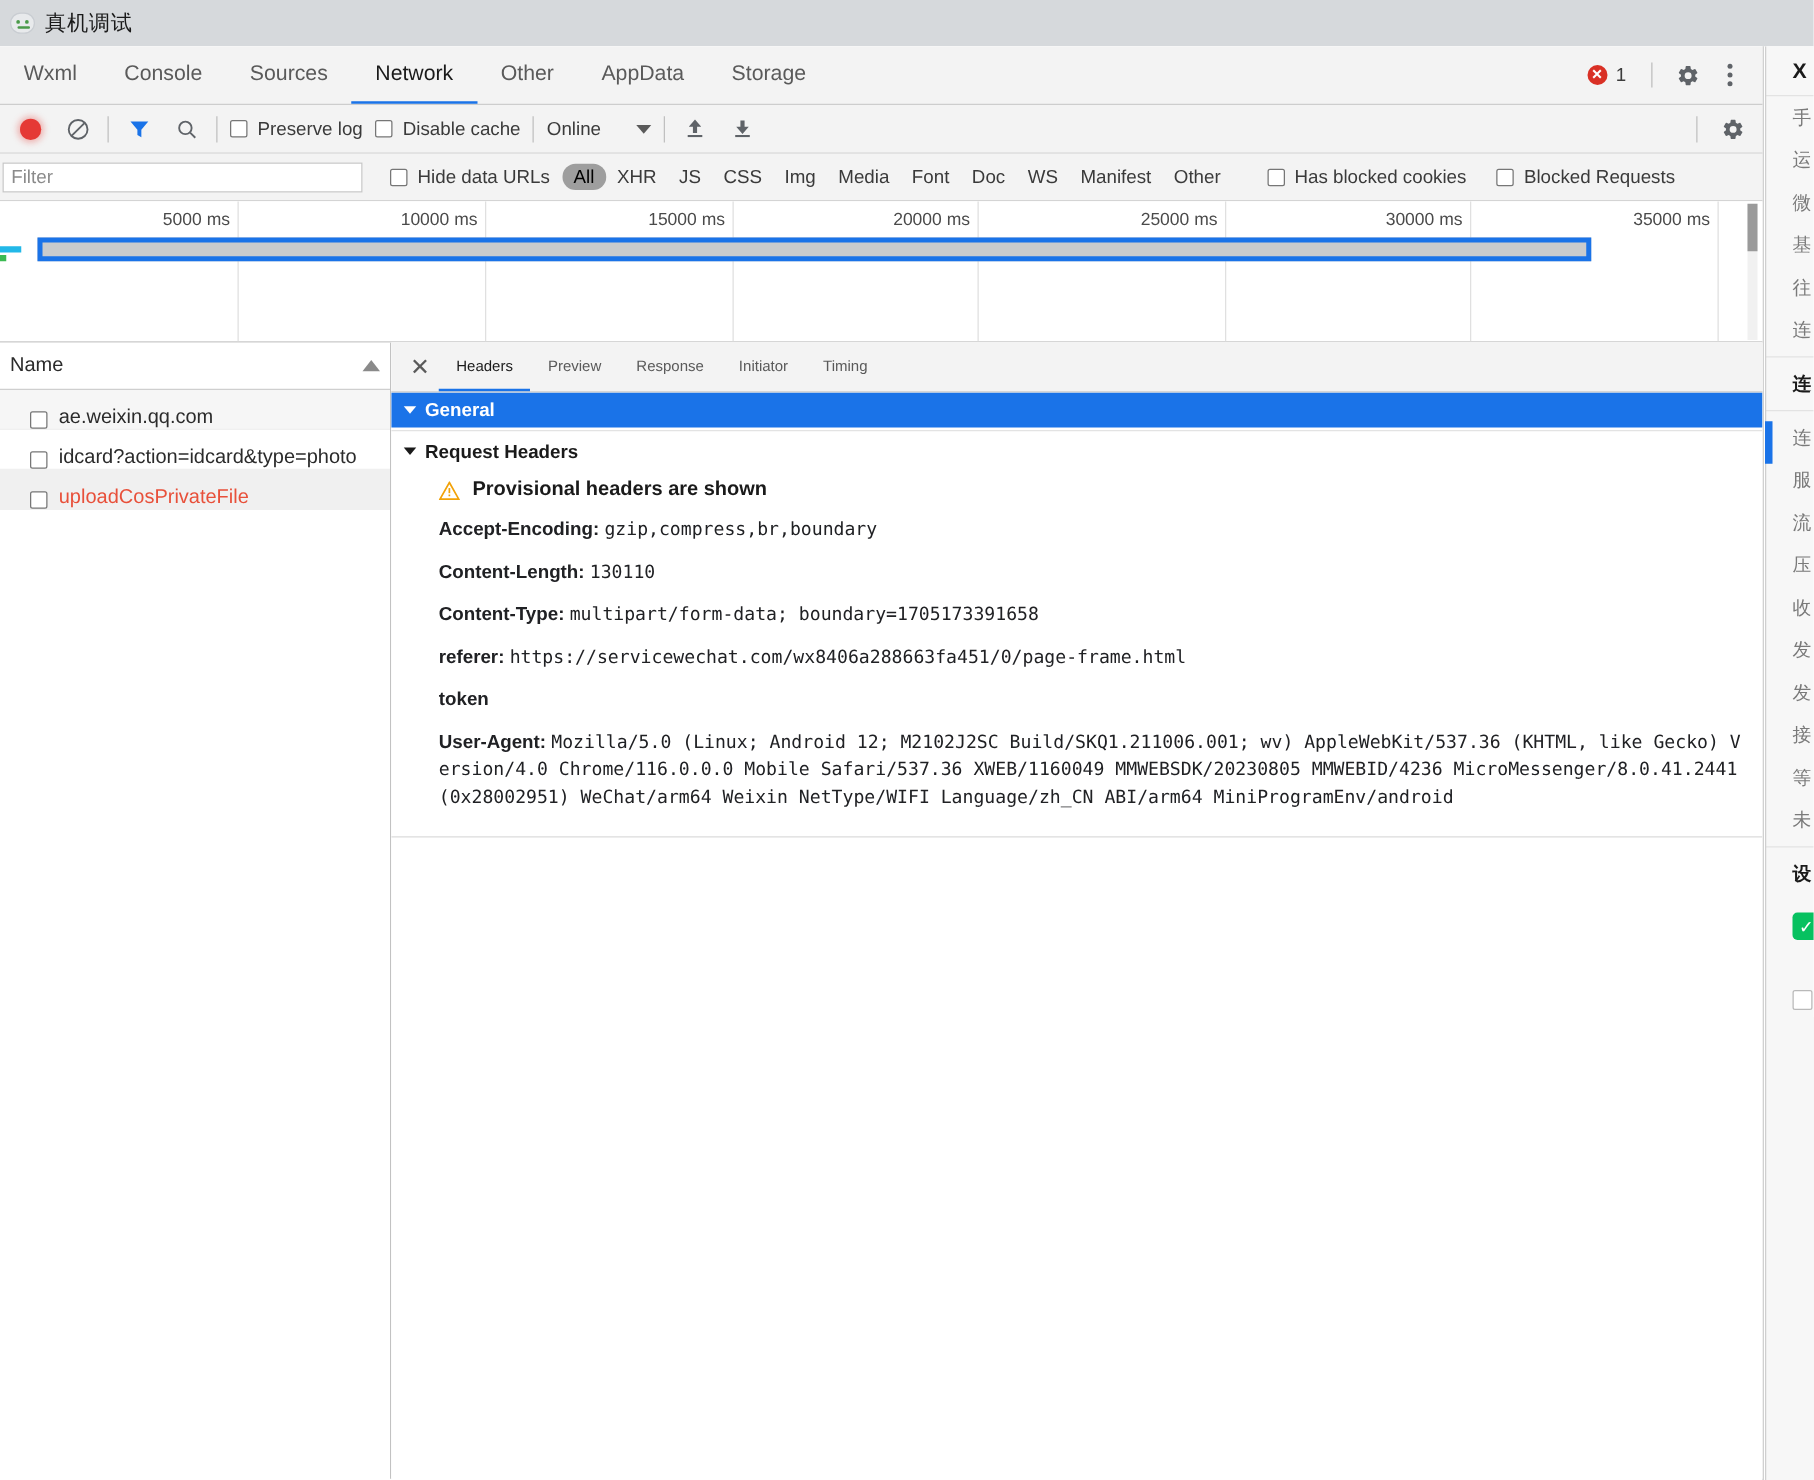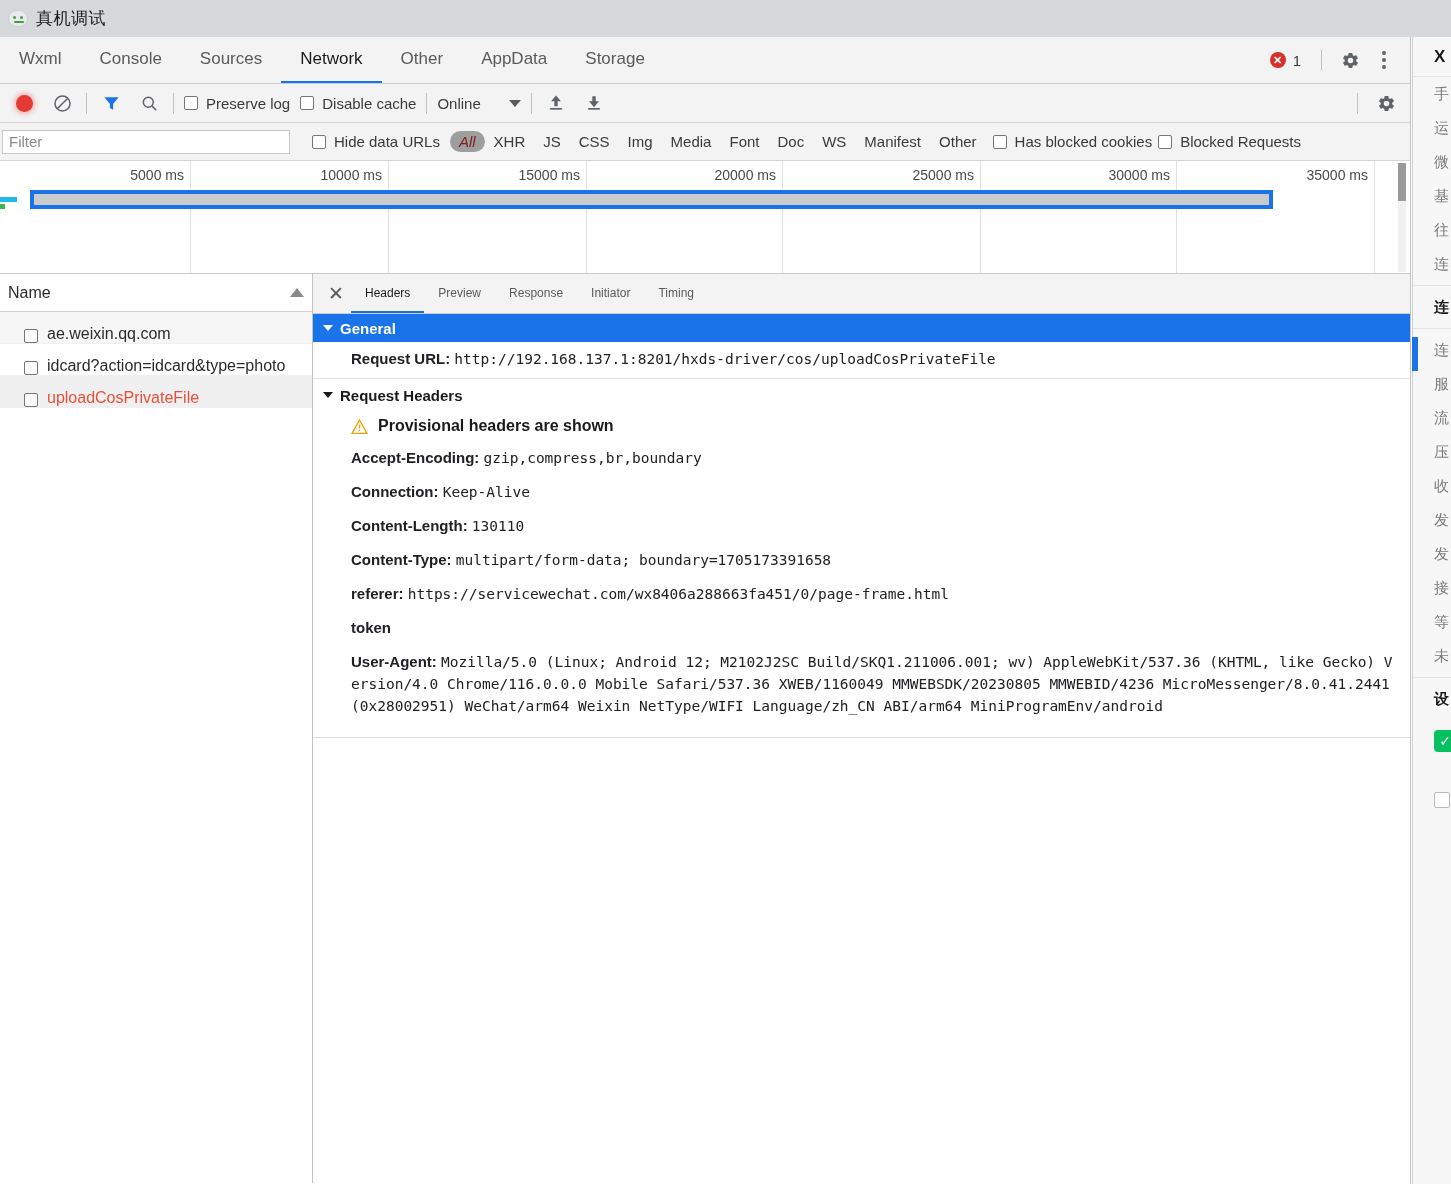--- a/index.html
+++ b/index.html
@@ -117,22 +117,22 @@
     font-size: 15px; color: #2b2b2b; padding: 0 6px;
     outline: none; font-family: "Liberation Sans", sans-serif;
   }
   .filter-input::placeholder { color: #8b8b8b; }
   .hide-urls { margin-left: 18px; margin-right: 10px; }
   .type-chips { display: flex; align-items: center; gap: 0; }
   .chip {
     font-size: 15px; color: #3a3a3a; padding: 2px 9px; border-radius: 11px;
     cursor: default; white-space: nowrap;
   }
-  .chip.active { background: #9e9e9e; color: #7f1d1d; font-style: italic; }
-  .blocked-group { display: flex; align-items: center; gap: 6px; margin-left: 7px; }
+  .chip.active { background: #9e9e9e; color: #000000; }
+  .blocked-group { display: flex; align-items: center; gap: 24px; margin-left: 28px; }
 
   
   .overview {
     position: relative; height: 113px; background: #fff;
     border-bottom: 1px solid #c9c9c9; overflow: hidden;
   }
   .ruler { position: absolute; left: 0; top: 0; width: 1411px; height: 113px; }
   .tick {
     position: absolute; top: 0; bottom: 0; width: 1px; background: #e0e0e0;
   }
@@ -450,47 +450,39 @@
           <div class="dtab">Initiator</div>
           <div class="dtab">Timing</div>
         </div>
 
         <div class="detail-body">
 
           <div class="section-head hl">
             <span class="tri"></span>
             <span>General</span>
           </div>
-          <div class="kv">
-            <b>Request URL:</b>
-            <span class="val">http://192.168.137.1:8201/hxds-driver/cos/uploadCosPrivateFile</span>
-          </div>
           <div class="sep-line"></div>
 
           <div class="section-head">
             <span class="tri"></span>
             <span>Request Headers</span>
           </div>
 
           <div class="warnrow">
             <svg class="warn-tri" viewBox="0 0 24 22">
               <path d="M12 1.5L23 21H1z" fill="none" stroke="#f2a208" stroke-width="2"></path>
               <rect x="11" y="8" width="2" height="6" fill="#f2a208"></rect>
               <rect x="11" y="15.6" width="2" height="2" fill="#f2a208"></rect>
             </svg>
             <span>Provisional headers are shown</span>
           </div>
 
           <div class="kv">
             <b>Accept-Encoding:</b>
             <span class="val">gzip,compress,br,boundary</span>
-          </div>
-          <div class="kv">
-            <b>Connection:</b>
-            <span class="val">Keep-Alive</span>
           </div>
           <div class="kv">
             <b>Content-Length:</b>
             <span class="val">130110</span>
           </div>
           <div class="kv">
             <b>Content-Type:</b>
             <span class="val">multipart/form-data; boundary=1705173391658</span>
           </div>
           <div class="kv">

